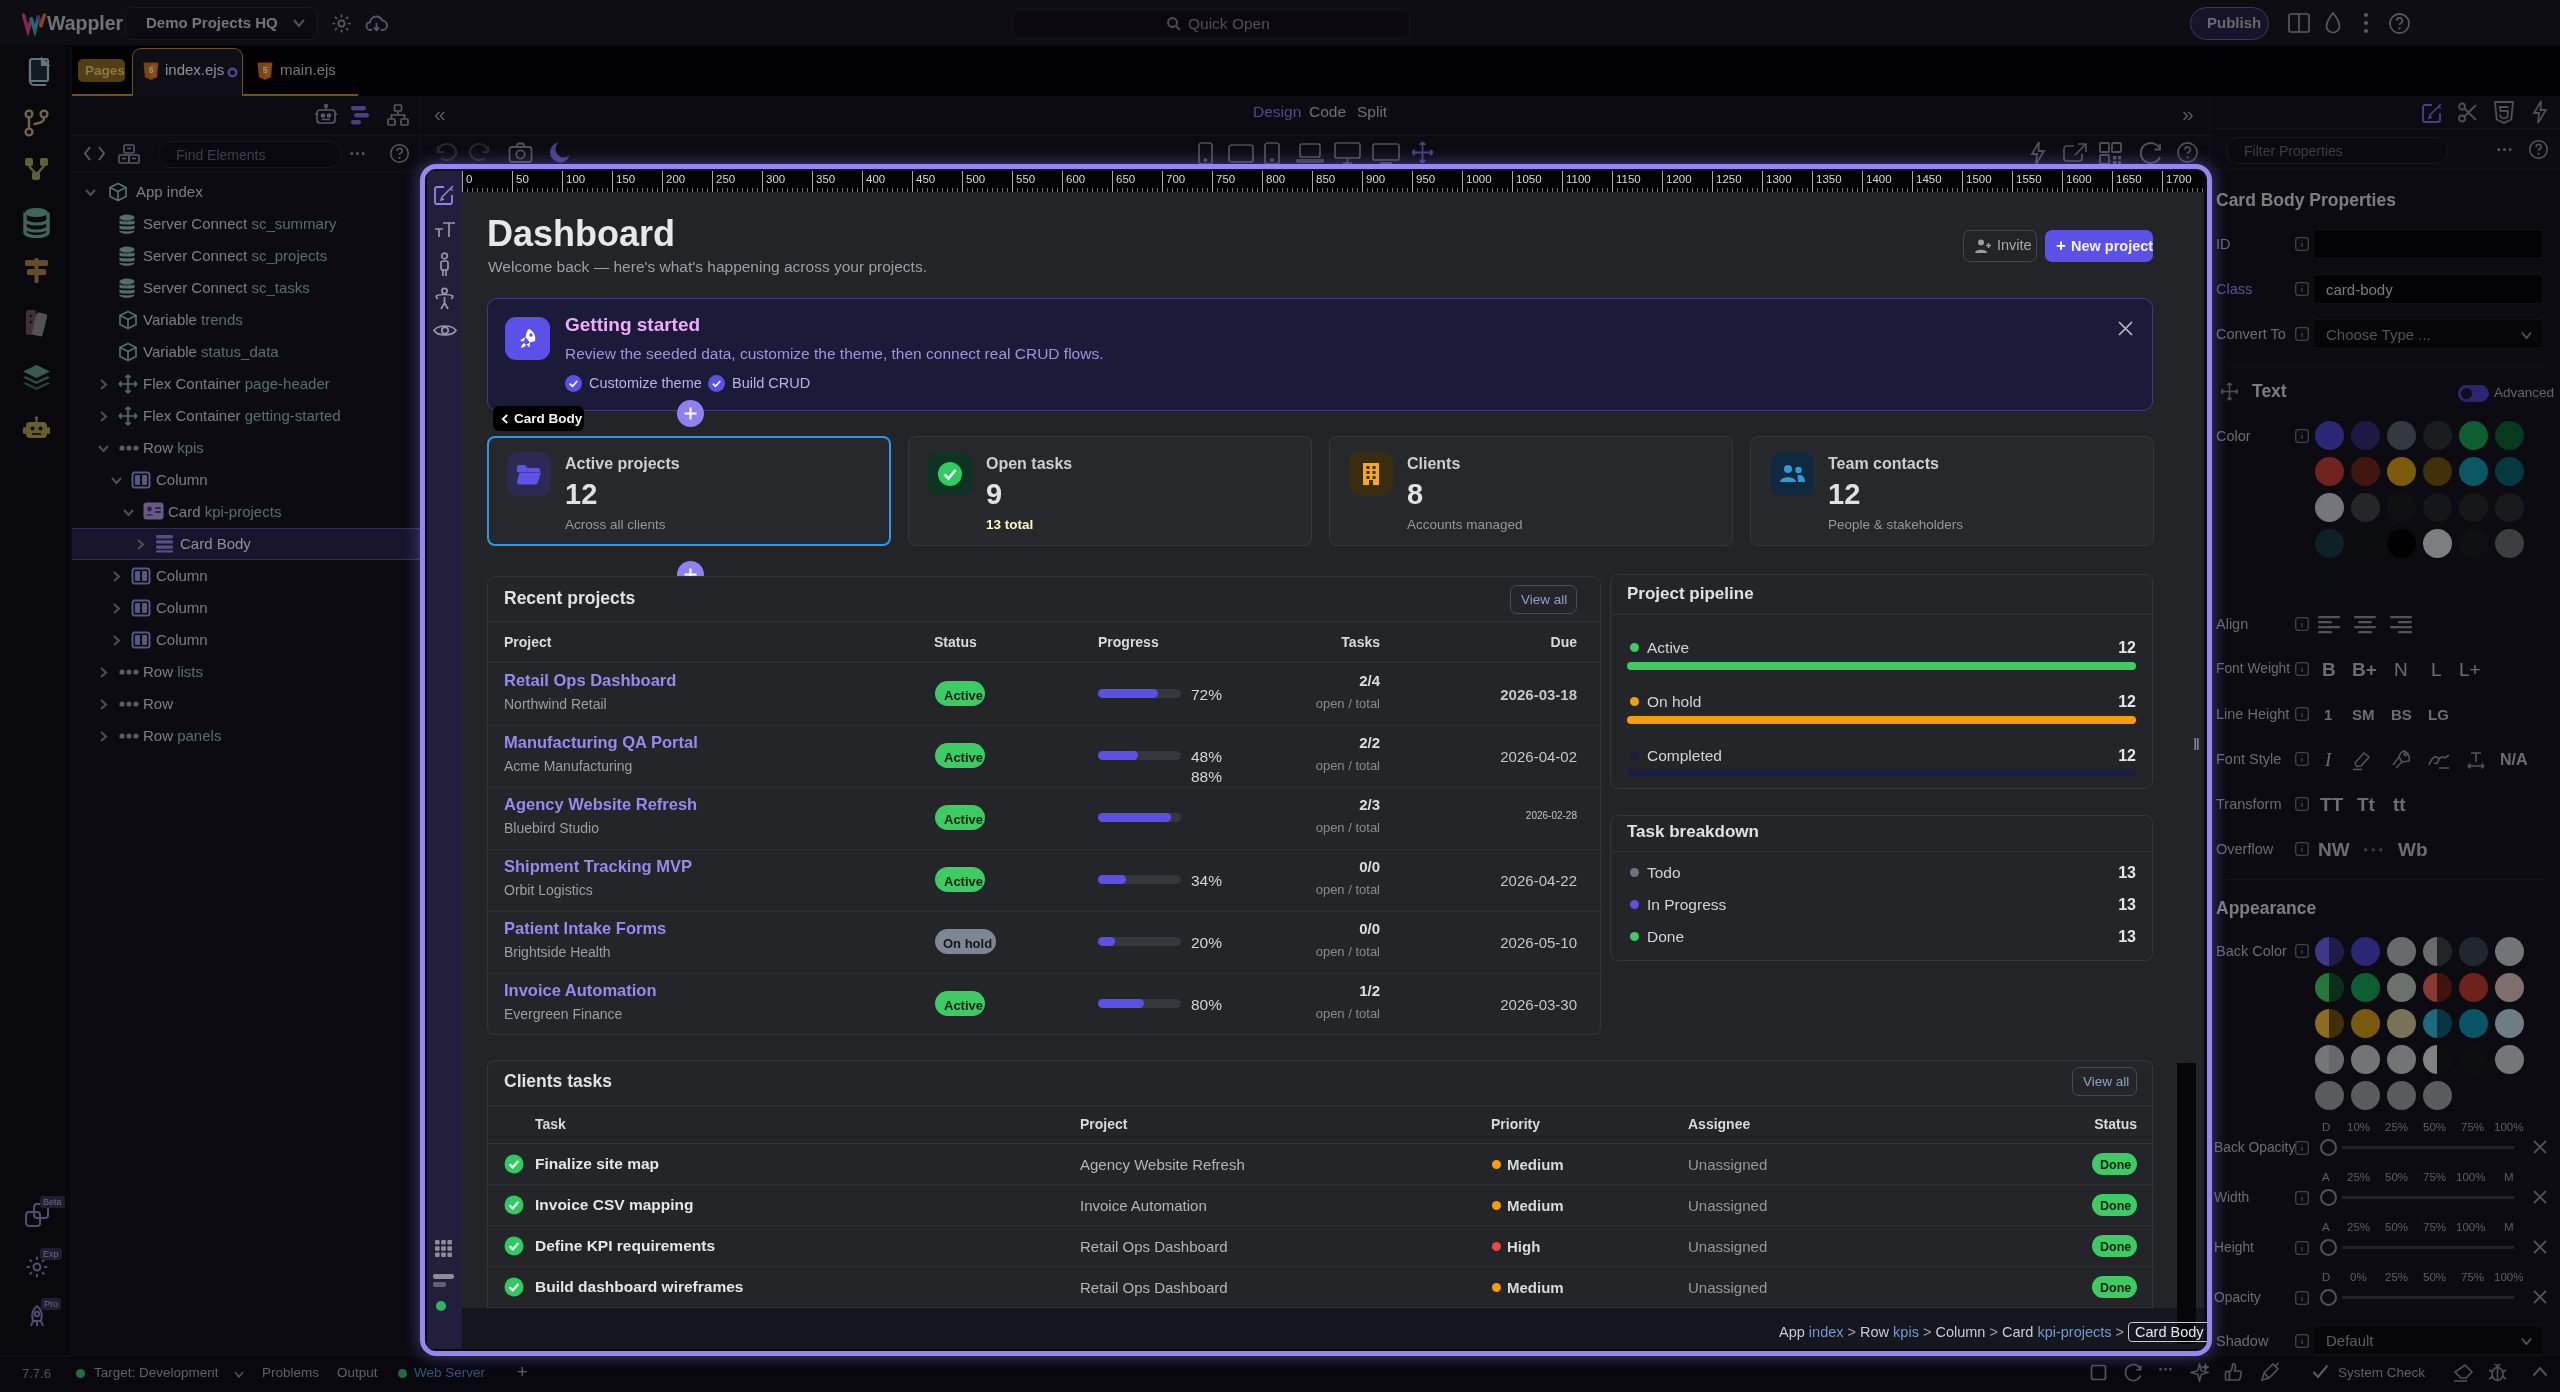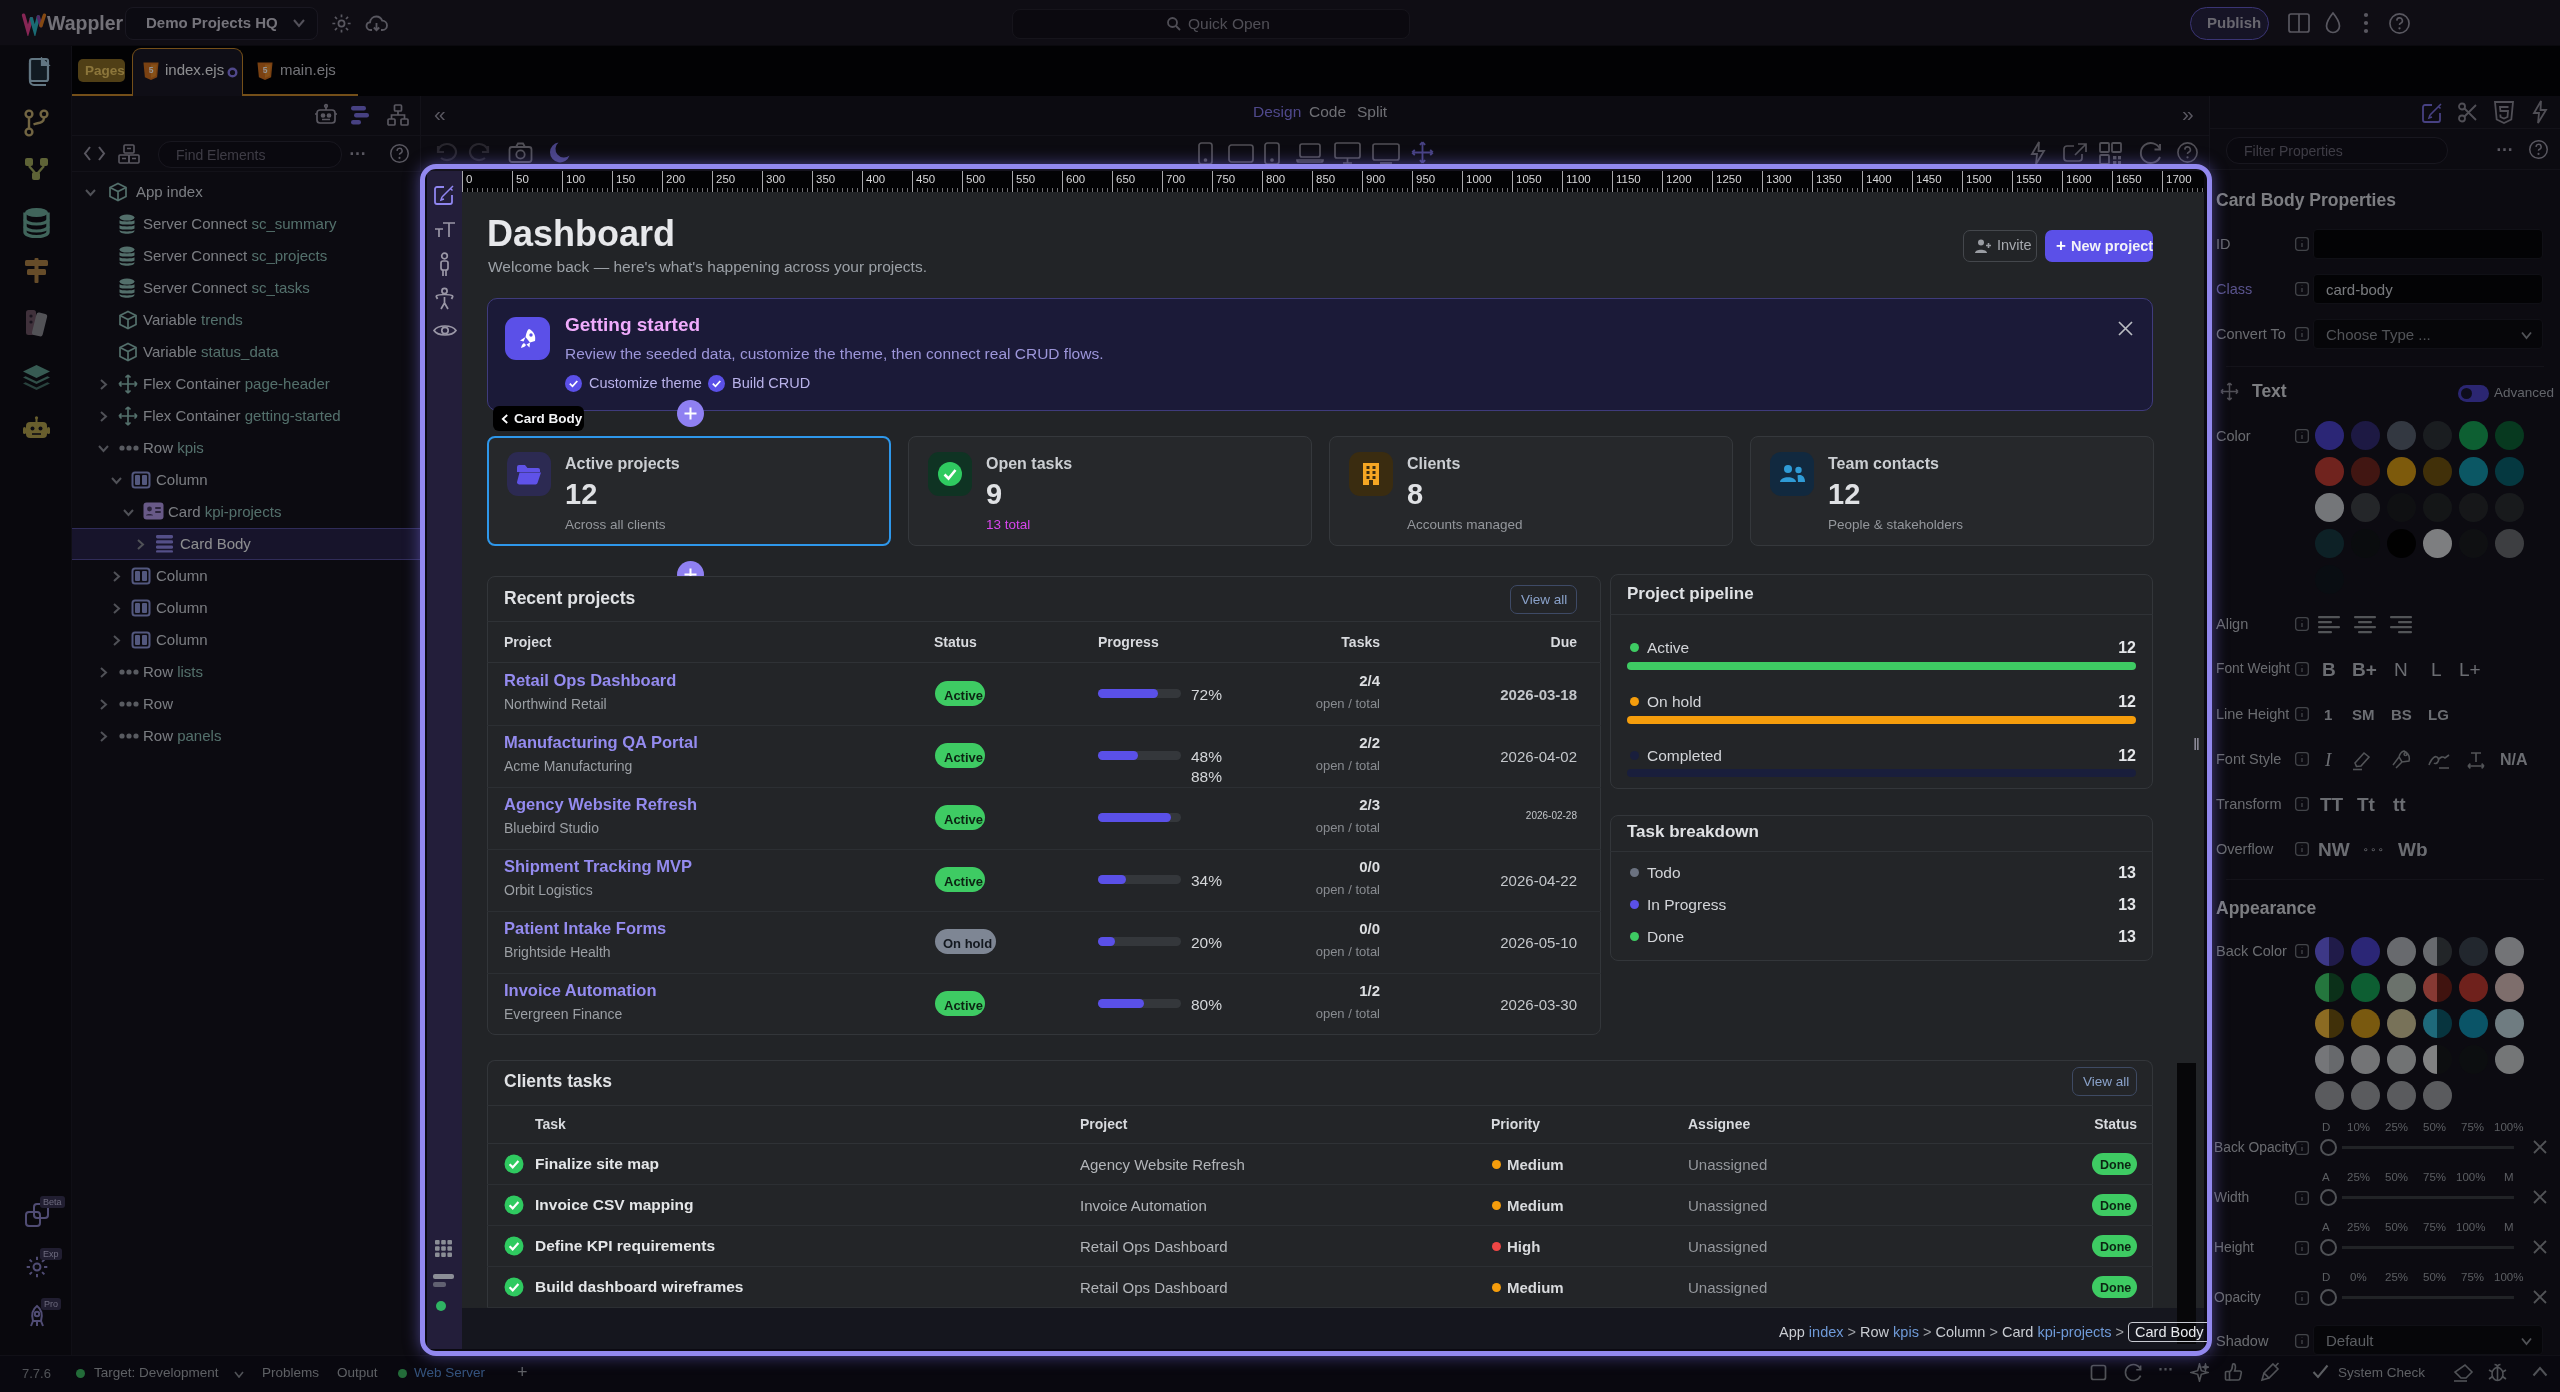--- a/index.html
+++ b/index.html
@@ -866,21 +866,21 @@
 <div class="abs" style="left:565px;top:478px;font-size:29px;color:#dfe1e4;font-weight:700;white-space:nowrap;">12</div>
 <div class="abs" style="left:565px;top:517px;font-size:13.5px;color:#94979c;font-weight:400;white-space:nowrap;">Across all clients</div>
 <div class="abs" style="left:908px;top:436px;width:404px;height:110px;background:#26282b;border:1px solid #35383c;border-radius:8px"></div>
 <div class="abs" style="left:928px;top:452px;width:44px;height:44px;background:#0f3323;border-radius:11px"></div>
 <svg class="abs" style="left:937px;top:461px" width="26" height="26" viewBox="0 0 26 26">
     <circle cx="13" cy="13" r="12" fill="#2fca60"></circle>
     <path d="M7.5 13.5 L11.5 17.5 L18.5 9" stroke="#ffffff" stroke-width="2.6" fill="none"></path>
   </svg>
 <div class="abs" style="left:986px;top:455px;font-size:16px;color:#cbced2;font-weight:700;white-space:nowrap;">Open tasks</div>
 <div class="abs" style="left:986px;top:478px;font-size:29px;color:#dfe1e4;font-weight:700;white-space:nowrap;">9</div>
-<div class="abs" style="left:986px;top:517px;font-size:13.5px;color:#d946ef;font-weight:400;white-space:nowrap;">13 total</div>
+<div class="abs" style="left:986px;top:517px;font-size:13.5px;color:#fef9c3;font-weight:700;white-space:nowrap;">13 total</div>
 <div class="abs" style="left:1329px;top:436px;width:404px;height:110px;background:#26282b;border:1px solid #35383c;border-radius:8px"></div>
 <div class="abs" style="left:1349px;top:452px;width:44px;height:44px;background:#3a2c10;border-radius:11px"></div>
 <svg class="abs" style="left:1360px;top:461px" width="22" height="26" viewBox="0 0 22 26" fill="#f5a623">
     <path d="M3 2 H19 V24 H13 v-5 h-4 v5 H3 Z"></path>
     <g fill="#3a2c10">
       <rect x="6.5" y="5" width="3" height="3"></rect>
       <rect x="12.5" y="5" width="3" height="3"></rect>
       <rect x="6.5" y="10" width="3" height="3"></rect>
       <rect x="12.5" y="10" width="3" height="3"></rect>
       <rect x="6.5" y="15" width="3" height="3"></rect>

